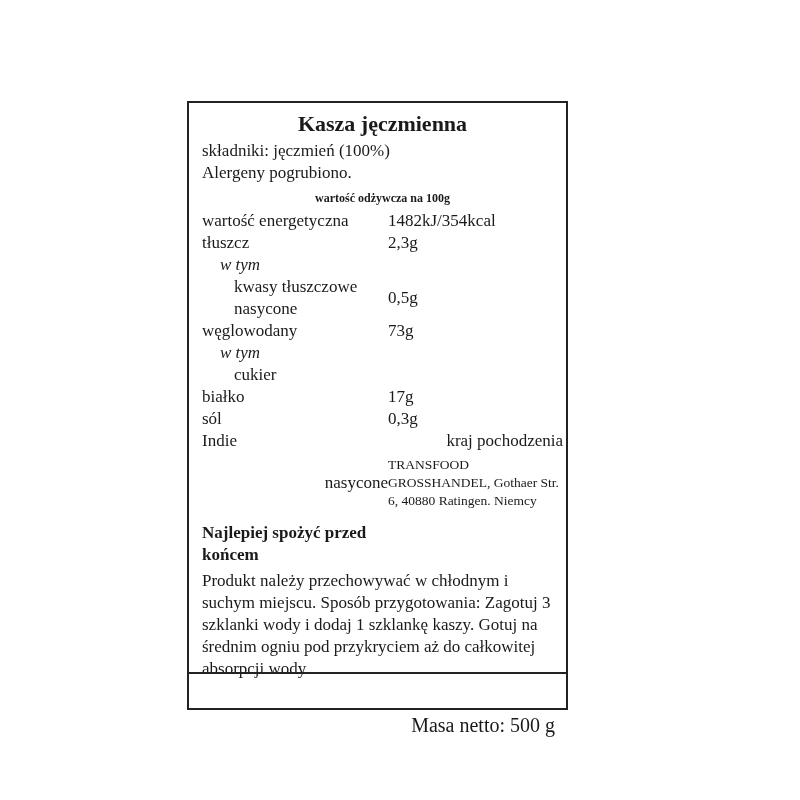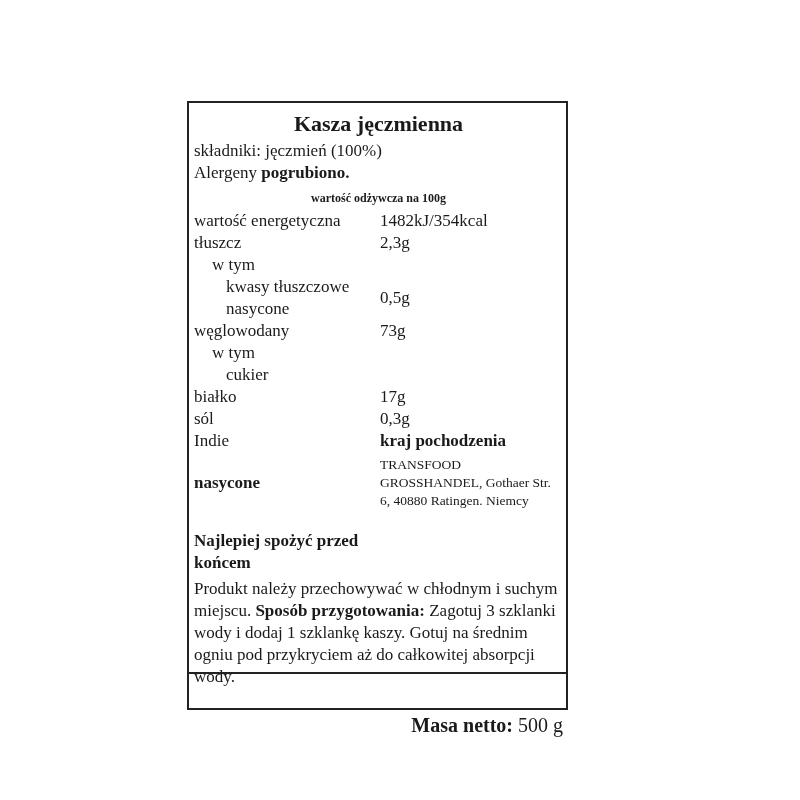--- a/index.html
+++ b/index.html
@@ -21,82 +21,82 @@
     left: 187px;
     top: 101px;
     width: 377px;
     height: 605px;
     border: 2px solid #222222;
     background: #ffffff;
     padding: 0;
     box-sizing: content-box;
   }
   .label-inner {
-    padding: 5px 3px 0 5px;
+    padding: 5px 3px 0 13px;
   }
   .title {
     margin: 2px 0 2px 0;
     font-size: 22px;
     line-height: 28px;
     font-weight: bold;
     text-align: center;
   }
   .line {
     font-size: 17px;
     line-height: 22px;
   }
-  .bold { font-weight: bold; }
+  .bold { font-weight: normal; text-align: right; }
   .nutrition-header {
     margin: 2px 0 0 0;
     font-size: 12px;
     line-height: 24px;
     font-weight: bold;
     text-align: center;
   }
   .ntable { width: 100%; }
   .nrow {
     display: grid;
     grid-template-columns: 186px 1fr;
     align-items: center;
   }
   .ncell {
     font-size: 17px;
     line-height: 22px;
   }
-  .nname.indent-1 { padding-left: 18px; }
+  .nname.indent-1 { padding-left: 18px; font-style: italic; }
   .nname.indent-2 { padding-left: 32px; }
   .nvalue { white-space: pre-line; }
   .nvalue.small {
     font-size: 13.5px;
     line-height: 18px;
   }
   .nrow.row-importer { margin-top: 4px; }
   .best-before {
-    margin-top: 20px;
+    margin-top: 12px;
     max-width: 215px;
     font-size: 17px;
     line-height: 22px;
     font-weight: bold;
   }
   .storage {
     margin: 4px 0 0 0;
     font-size: 17px;
     line-height: 22px;
   }
   .net-weight-row {
     position: absolute;
     left: 0;
     right: 0;
     bottom: 0;
     height: 34px;
     border-top: 2px solid #222222;
     text-align: right;
     font-size: 20px;
     line-height: 34px;
-    padding-right: 3px;
+    padding-right: 11px;
     white-space: pre;
   }
 </style>
 </head>
 <body>
 
 <div class="page">
   <div class="label-box">
     <div class="label-inner">
 

